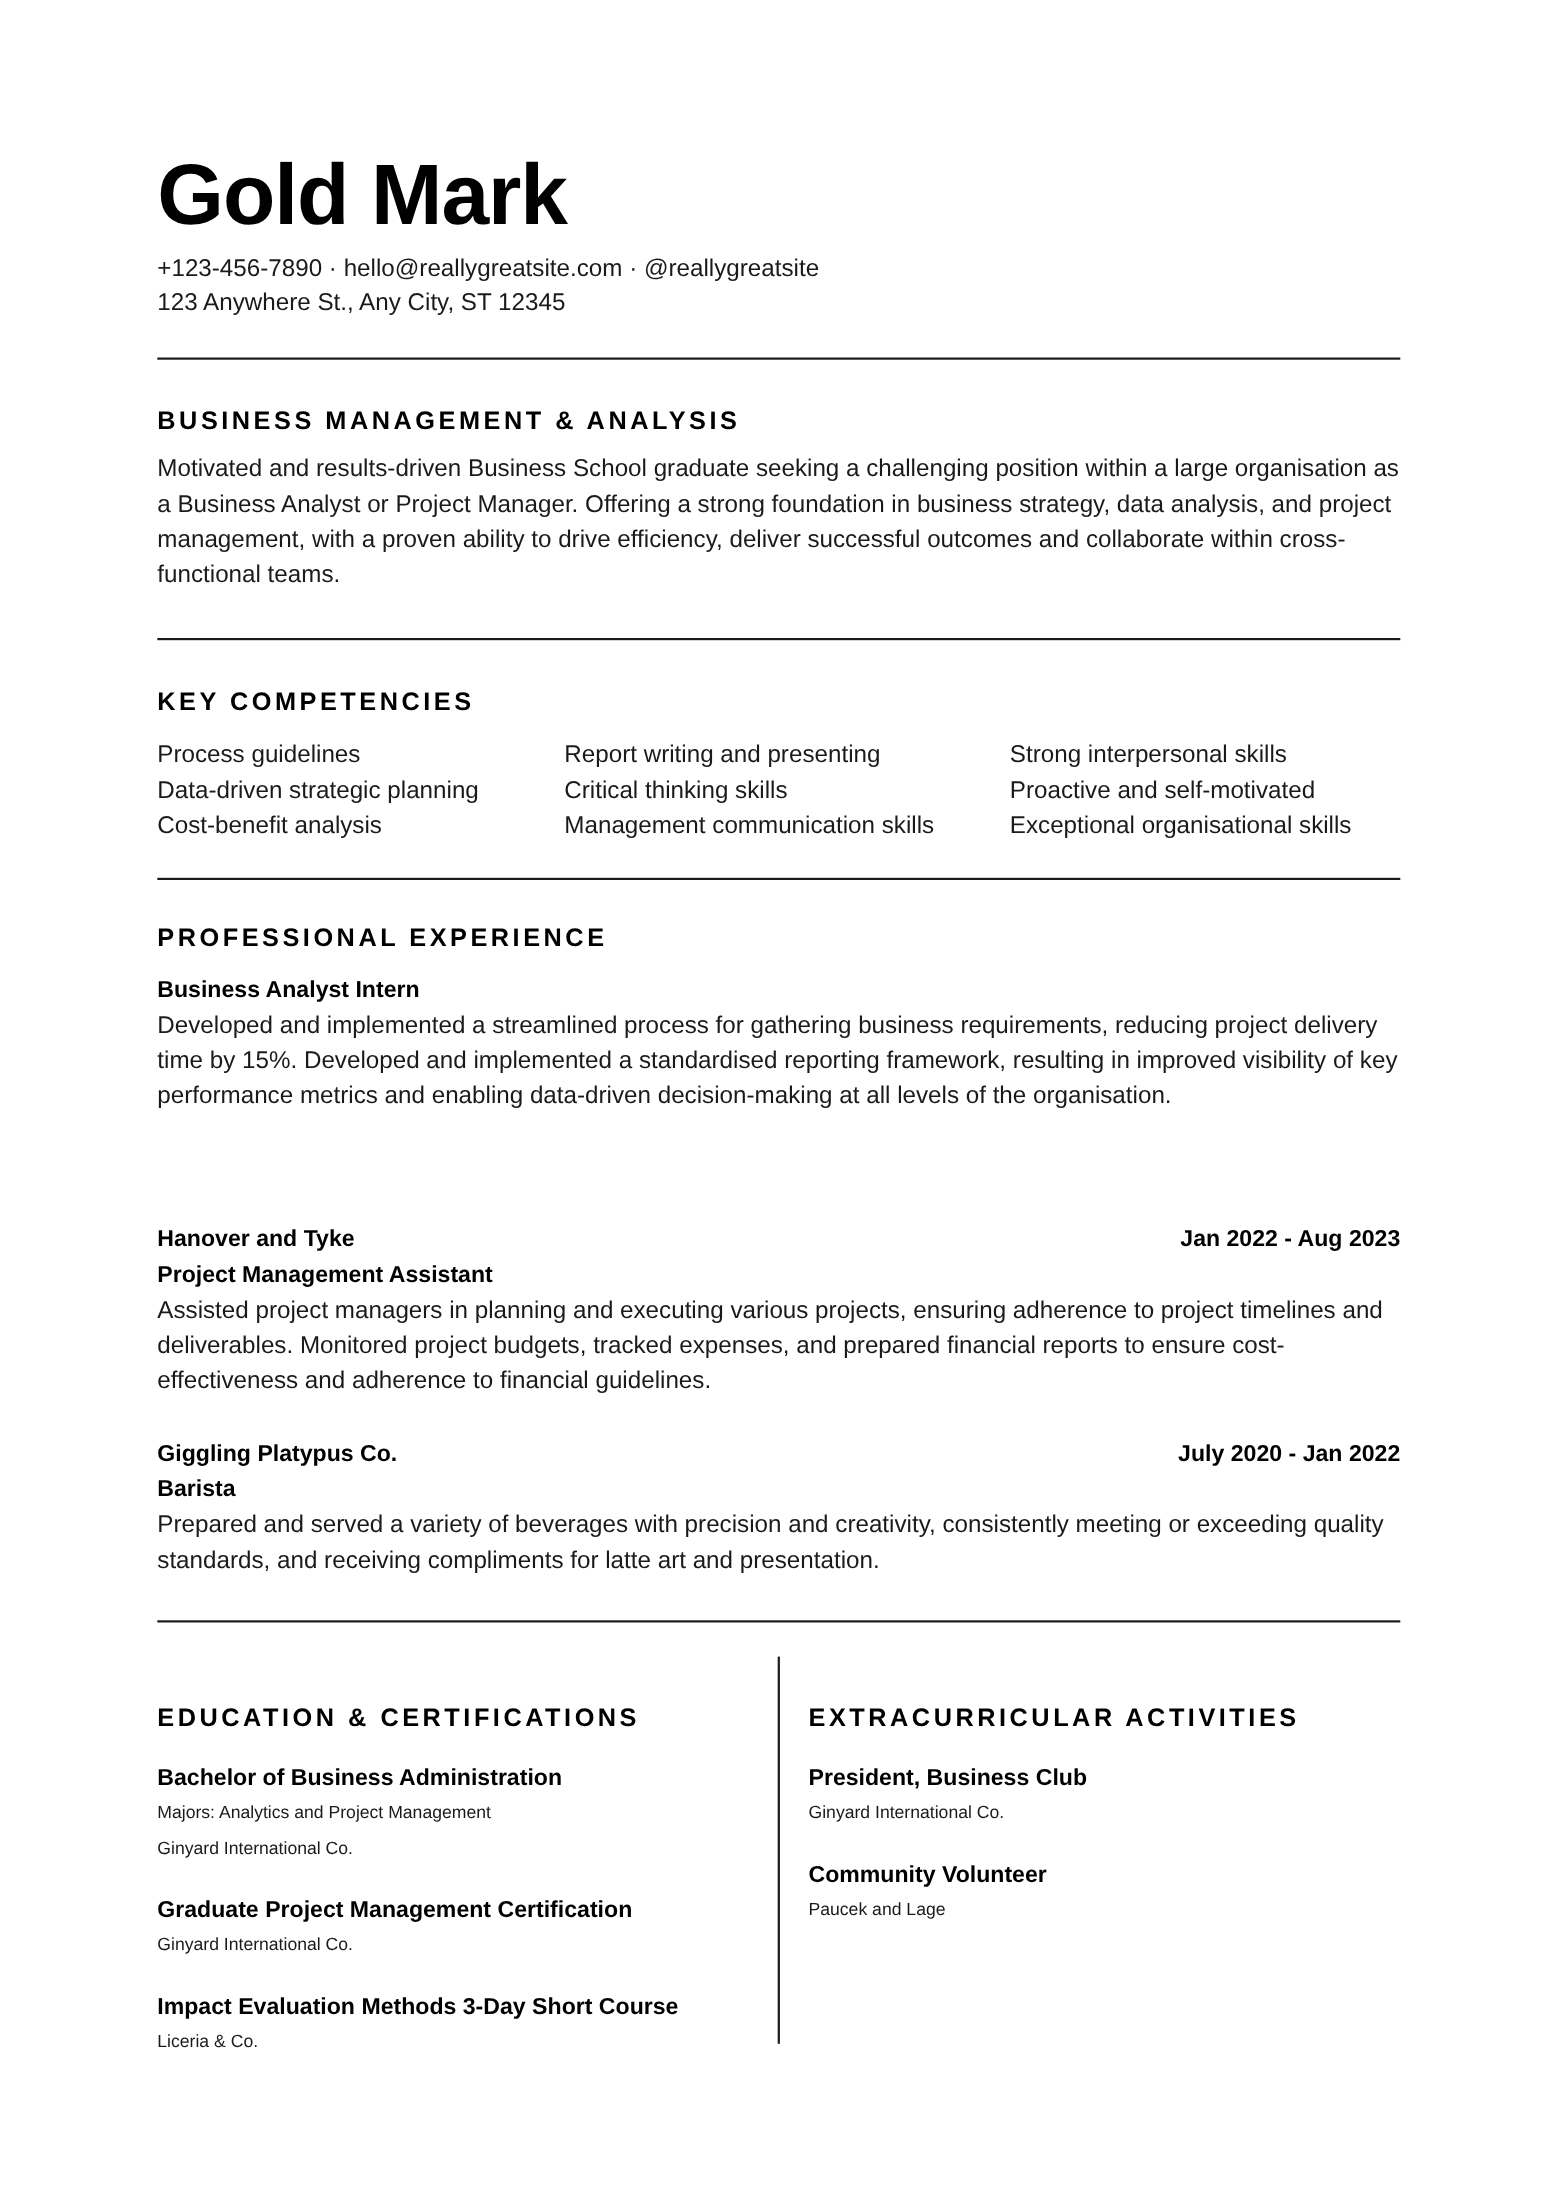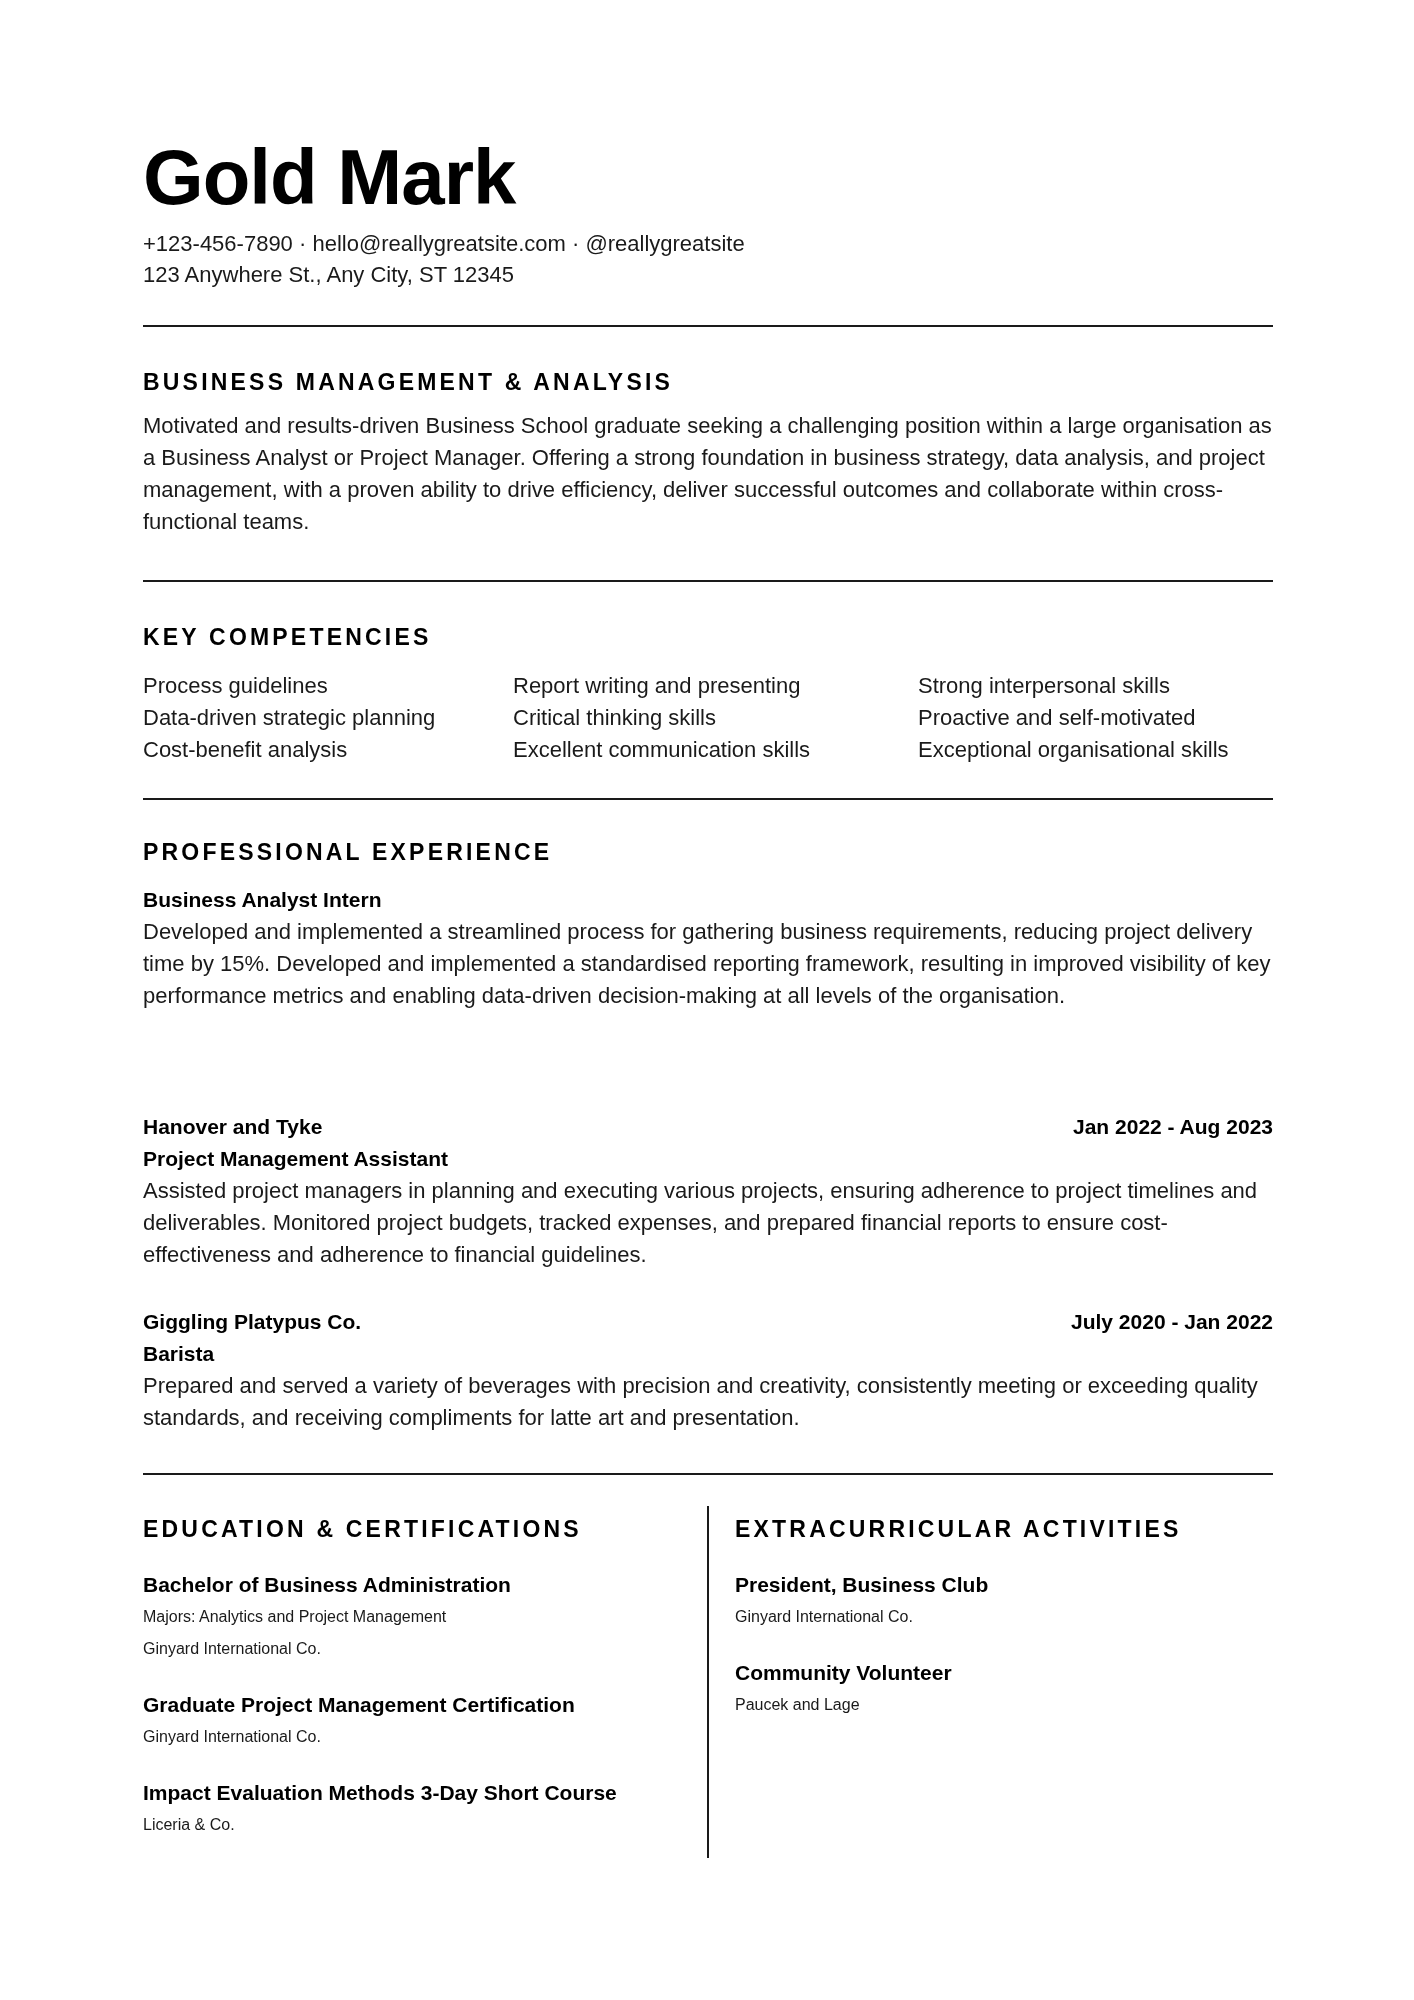--- a/index.html
+++ b/index.html
@@ -24,21 +24,21 @@
   .body-text { position: absolute; left: 0; width: 1130px; font-size: 22px; line-height: 32px; margin: 0; }
   .comp-col { position: absolute; top: 670px; font-size: 22px; line-height: 32px; }
   .comp-col div { white-space: nowrap; }
   .job { position: absolute; left: 0; width: 1130px; }
   .job-head { display: flex; justify-content: space-between; font-size: 21px; font-weight: 700; color: #000; line-height: 32px; }
   .job-title { font-size: 21px; font-weight: 700; color: #000; line-height: 32px; }
   .job-desc { font-size: 22px; line-height: 32px; margin: 0; }
   .divider-v { position: absolute; left: 564px; top: 1506px; width: 2px; height: 352px; background: #1a1a1a; }
   .col-left { position: absolute; left: 0; top: 1515px; width: 540px; }
   .col-right { position: absolute; left: 592px; top: 1515px; width: 540px; }
-  .col-left .h2, .col-right .h2 { position: static; }
+  .col-left .h2, .col-right .h2 { position: static; margin-top: 32px; }
   .entry { margin-top: 0; }
   .entry-title { font-size: 21px; font-weight: 700; color: #000; line-height: 32px; white-space: nowrap; }
   .entry-line { font-size: 16px; line-height: 32px; white-space: nowrap; }
 </style>
 </head>
 <body>
 
 <div class="page">
 
   <h1 class="name">Gold Mark</h1>
@@ -56,21 +56,21 @@
 
   <h2 class="h2" style="top:623px;">KEY COMPETENCIES</h2>
   <div class="comp-col" style="left:0;">
     <div>Process guidelines</div>
     <div>Data-driven strategic planning</div>
     <div>Cost-benefit analysis</div>
   </div>
   <div class="comp-col" style="left:370px;">
     <div>Report writing and presenting</div>
     <div>Critical thinking skills</div>
-    <div>Excellent communication skills</div>
+    <div>Management communication skills</div>
   </div>
   <div class="comp-col" style="left:775px;">
     <div>Strong interpersonal skills</div>
     <div>Proactive and self-motivated</div>
     <div>Exceptional organisational skills</div>
   </div>
 
   <div class="rule" style="top:798px;"></div>
 
   <h2 class="h2" style="top:838px;">PROFESSIONAL EXPERIENCE</h2>

